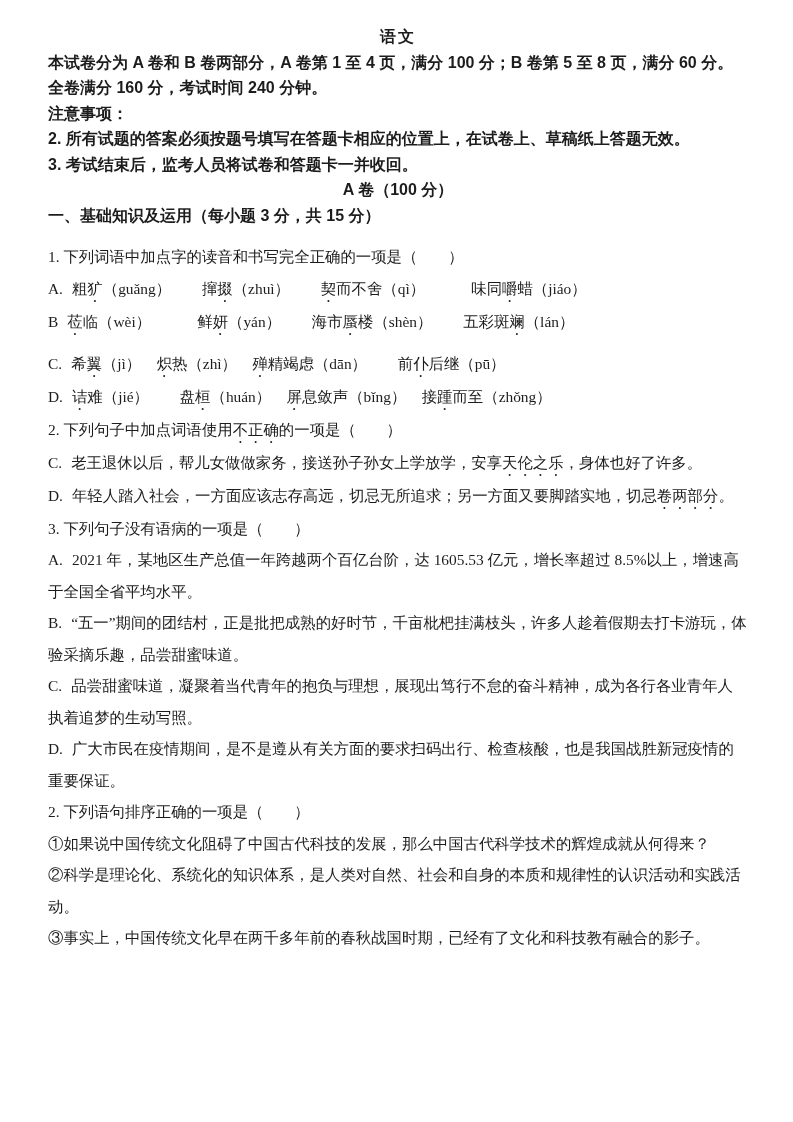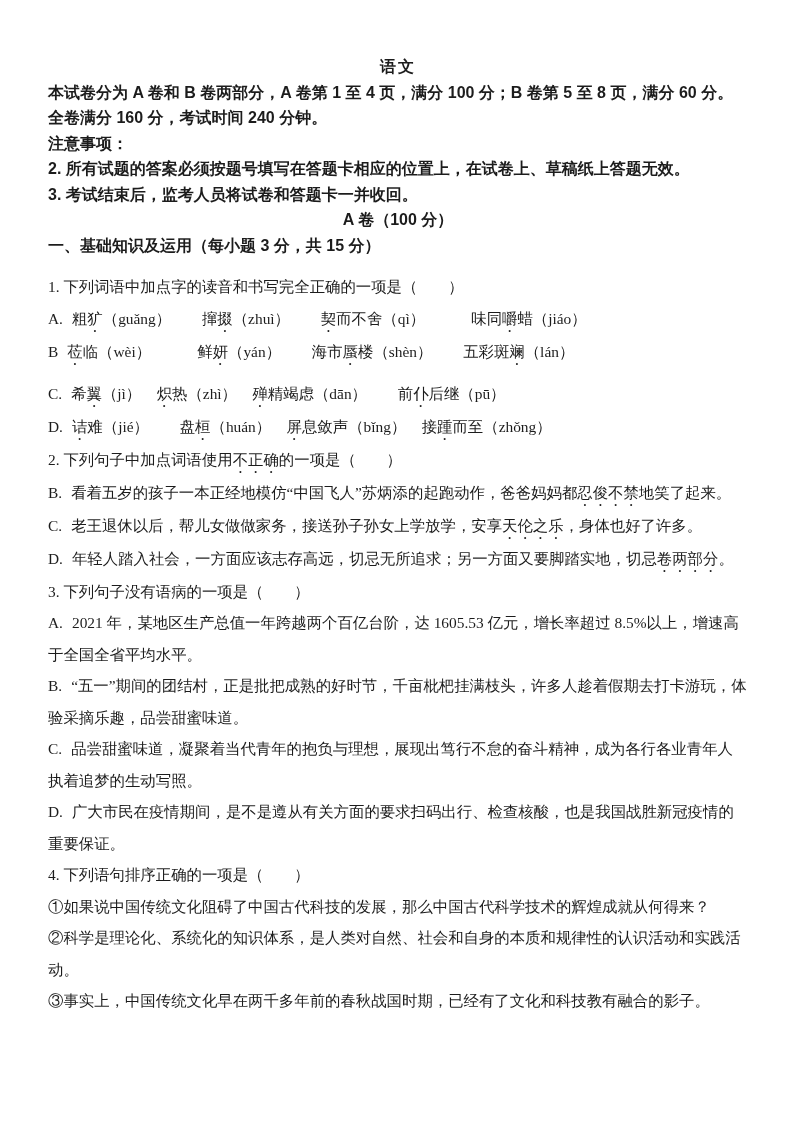--- a/index.html
+++ b/index.html
@@ -7,21 +7,21 @@
     width: 793px;
     height: 1122px;
     color: #1c1c1c;
     font-family: "Liberation Serif", "DejaVu Serif", serif;
     overflow: hidden;
   }
   .page {
     box-sizing: border-box;
     width: 793px;
     height: 1000px;
-    padding: 54px 45px 0 48px;
+    padding: 24px 45px 0 48px;
     background: #ffffff;
   }
   
   .hdr {
     font-family: "Liberation Sans", "DejaVu Sans", sans-serif;
     font-weight: bold;
   }
   .exam-title {
     text-align: center;
     font-size: 22px;
@@ -70,29 +70,28 @@
 
   <div class="questions">
 
     <p>1. 下列词语中加点字的读音和书写完全正确的一项是（　　）</p>
     <p><span class="olabel">A.</span><span>粗<em class="dot">犷</em>（guǎng）　　撺<em class="dot">掇</em>（zhuì）　　<em class="dot">契</em>而不舍（qì）　　　味同<em class="dot">嚼</em>蜡（jiáo）</span></p>
     <p><span class="olabel">B</span><span><em class="dot">莅</em>临（wèi）　　　鲜<em class="dot">妍</em>（yán）　　海市<em class="dot">蜃</em>楼（shèn）　　五彩斑<em class="dot">斓</em>（lán）</span></p>
     <p class="gap-before"><span class="olabel">C.</span><span>希<em class="dot">翼</em>（jì）　<em class="dot">炽</em>热（zhì）　<em class="dot">殚</em>精竭虑（dān）　　前<em class="dot">仆</em>后继（pū）</span></p>
     <p><span class="olabel">D.</span><span><em class="dot">诘</em>难（jié）　　盘<em class="dot">桓</em>（huán）　<em class="dot">屏</em>息敛声（bǐng）　接<em class="dot">踵</em>而至（zhǒng）</span></p>
 
     <p>2. 下列句子中加点词语使用<em class="dot">不正确</em>的一项是（　　）</p>
-    <p><span class="olabel">B.</span><span>看着五岁的孩子一本正经地模仿“中国飞人”苏炳添的起跑动作，爸爸妈妈都<em class="dot">忍俊不禁</em>地笑了起来。</span></p>
     <p><span class="olabel">C.</span><span>老王退休以后，帮儿女做做家务，接送孙子孙女上学放学，安享<em class="dot">天伦之乐</em>，身体也好了许多。</span></p>
     <p><span class="olabel">D.</span><span>年轻人踏入社会，一方面应该志存高远，切忌无所追求；另一方面又要脚踏实地，切忌<em class="dot">卷两部分</em>。</span></p>
 
     <p>3. 下列句子没有语病的一项是（　　）</p>
     <p><span class="olabel">A.</span><span>2021 年，某地区生产总值一年跨越两个百亿台阶，达 1605.53 亿元，增长率超过 8.5%以上，增速高于全国全省平均水平。</span></p>
     <p><span class="olabel">B.</span><span>“五一”期间的团结村，正是批把成熟的好时节，千亩枇杷挂满枝头，许多人趁着假期去打卡游玩，体验采摘乐趣，品尝甜蜜味道。</span></p>
     <p><span class="olabel">C.</span><span>品尝甜蜜味道，凝聚着当代青年的抱负与理想，展现出笃行不怠的奋斗精神，成为各行各业青年人执着追梦的生动写照。</span></p>
     <p><span class="olabel">D.</span><span>广大市民在疫情期间，是不是遵从有关方面的要求扫码出行、检查核酸，也是我国战胜新冠疫情的重要保证。</span></p>
 
-    <p>4. 下列语句排序正确的一项是（　　）</p>
+    <p>2. 下列语句排序正确的一项是（　　）</p>
     <p>①如果说中国传统文化阻碍了中国古代科技的发展，那么中国古代科学技术的辉煌成就从何得来？</p>
     <p>②科学是理论化、系统化的知识体系，是人类对自然、社会和自身的本质和规律性的认识活动和实践活动。</p>
     <p>③事实上，中国传统文化早在两千多年前的春秋战国时期，已经有了文化和科技教有融合的影子。</p>
 
   </div>
 </div>
 
 </body></html>

